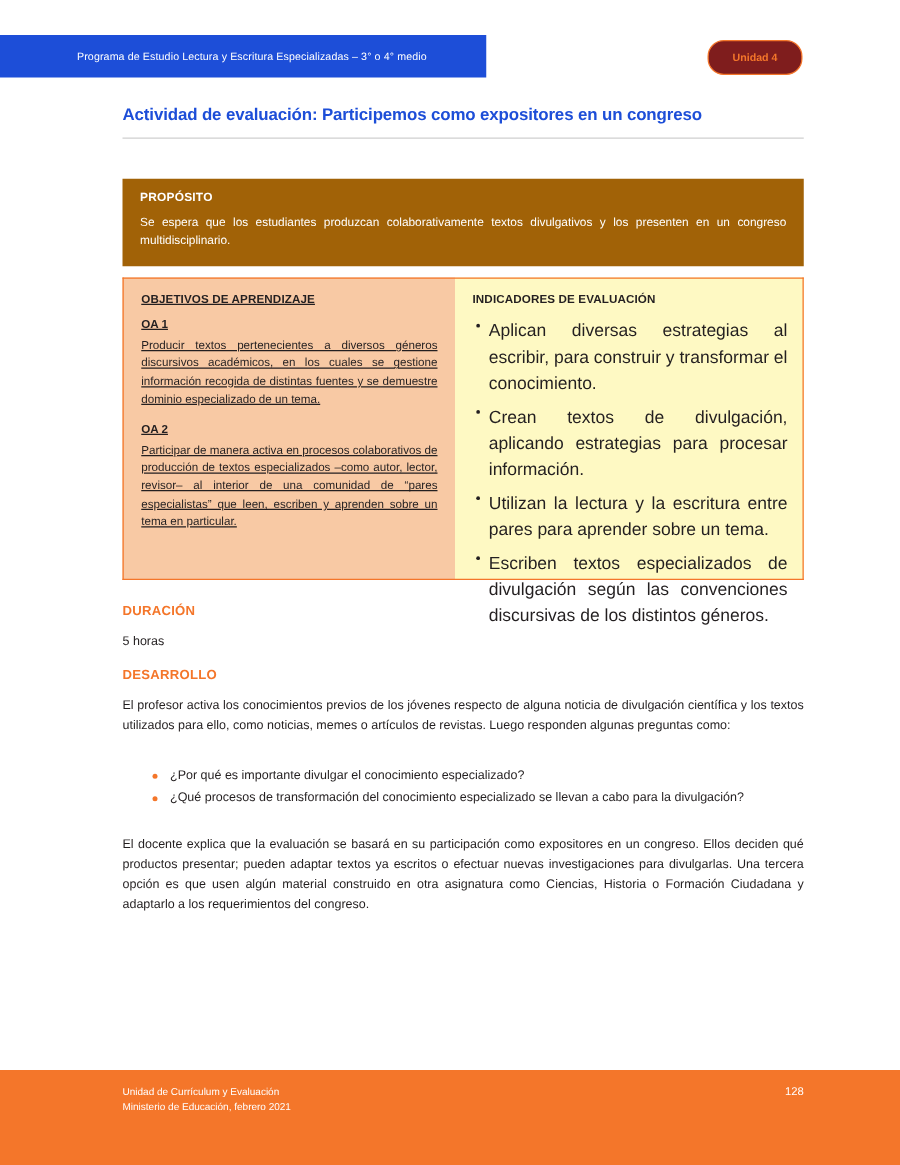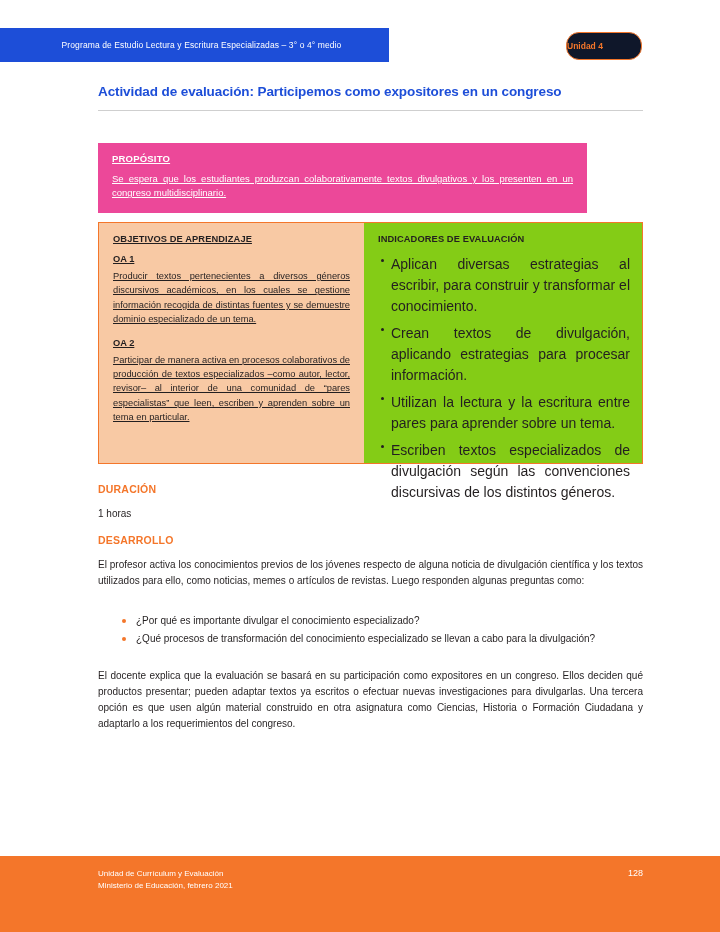--- a/index.html
+++ b/index.html
@@ -38,21 +38,22 @@
   .unit-pill {
     position: absolute;
     top: 32px;
     left: 566px;
     width: 74px;
     height: 26px;
     border: 1.4px solid #f4762a;
     border-radius: 13px;
     display: flex;
     align-items: center;
-    background: #0f172a;
+    justify-content: center;
+    background: #7f1d1d;
   }
   .unit-pill .up-text {
     color: #f4762a;
     font-size: 8.5px;
     font-weight: bold;
   }
 
   
   .title {
     position: absolute;
@@ -71,26 +72,25 @@
     width: 545px;
     height: 1px;
     background: #cfcfcf;
   }
 
   
   .proposito {
     position: absolute;
     top: 143px;
     left: 98px;
-    width: 489px;
-    background: #ec4899;
+    width: 545px;
+    background: #a16207;
     box-sizing: border-box;
     padding: 10px 14px 12px 14px;
     color: #ffffff;
-    text-decoration: underline;
   }
   .proposito h3 {
     margin: 0 0 8px 0;
     font-size: 9.5px;
     font-weight: bold;
     letter-spacing: 0.2px;
   }
   .proposito p {
     margin: 0;
     font-size: 9.5px;
@@ -109,21 +109,21 @@
     box-sizing: border-box;
   }
   .col-left {
     width: 266px;
     background: #f8c9a4;
     box-sizing: border-box;
     padding: 11px 14px 10px 14px;
   }
   .col-right {
     width: 279px;
-    background: #84cc16;
+    background: #fef9c3;
     border: 1px solid #f4762a;
     border-left: none;
     box-sizing: border-box;
     padding: 11px 12px 10px 14px;
   }
   .col-left {
     border: 1px solid #f4762a;
     border-right: none;
     text-decoration: underline;
   }
@@ -280,21 +280,21 @@
     <ul class="ind-list">
       <li>Aplican diversas estrategias al escribir, para construir y transformar el conocimiento.</li>
       <li>Crean textos de divulgación, aplicando estrategias para procesar información.</li>
       <li>Utilizan la lectura y la escritura entre pares para aprender sobre un tema.</li>
       <li>Escriben textos especializados de divulgación según las convenciones discursivas de los distintos géneros.</li>
     </ul>
   </div>
 </div>
 
 <div class="section-head" id="duracion-head">DURACIÓN</div>
-<div class="body-text" id="duracion-text">1 horas</div>
+<div class="body-text" id="duracion-text">5 horas</div>
 
 <div class="section-head" id="desarrollo-head">DESARROLLO</div>
 <div class="body-text" id="desarrollo-p1">El profesor activa los conocimientos previos de los jóvenes respecto de alguna noticia de divulgación científica y los textos utilizados para ello, como noticias, memes o artículos de revistas. Luego responden algunas preguntas como:</div>
 
 <ul class="q-list">
   <li>¿Por qué es importante divulgar el conocimiento especializado?</li>
   <li>¿Qué procesos de transformación del conocimiento especializado se llevan a cabo para la divulgación?</li>
 </ul>
 
 <div class="body-text" id="desarrollo-p2">El docente explica que la evaluación se basará en su participación como expositores en un congreso. Ellos deciden qué productos presentar; pueden adaptar textos ya escritos o efectuar nuevas investigaciones para divulgarlas. Una tercera opción es que usen algún material construido en otra asignatura como Ciencias, Historia o Formación Ciudadana y adaptarlo a los requerimientos del congreso.</div>

